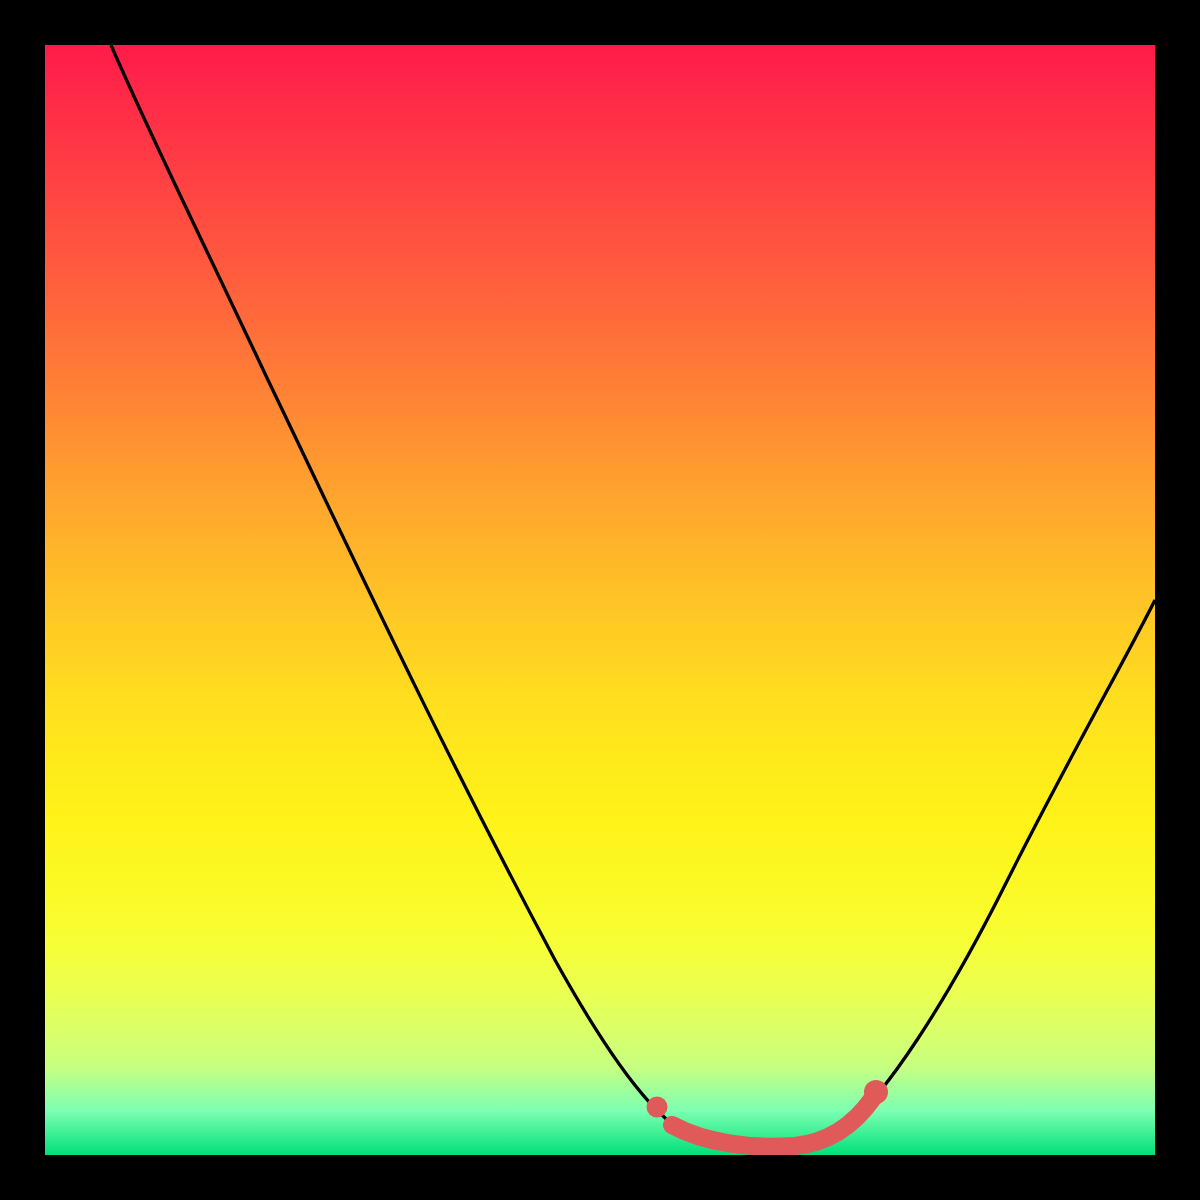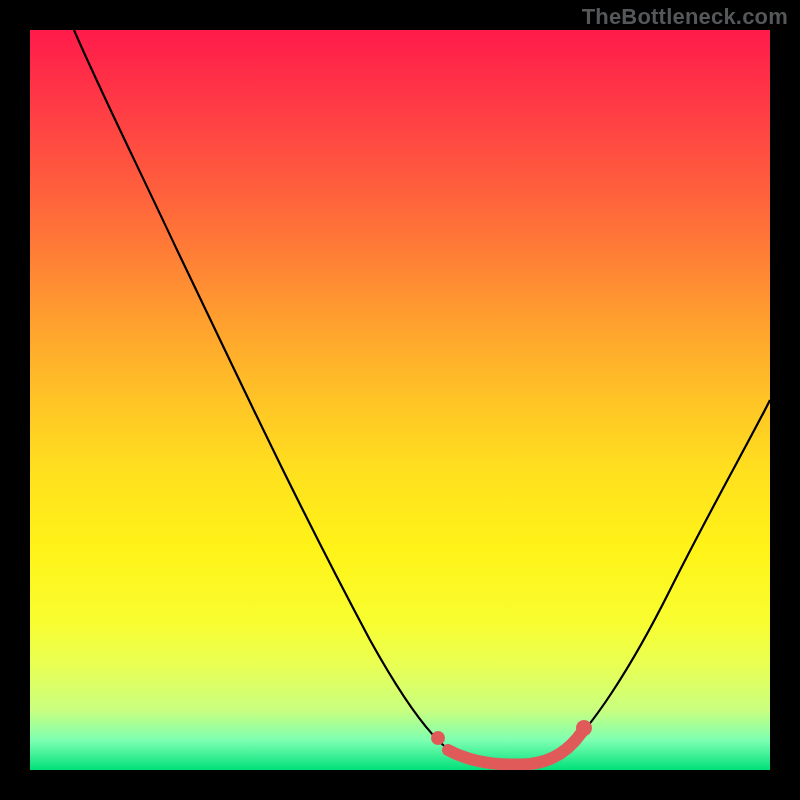--- a/index.html
+++ b/index.html
@@ -52,21 +52,20 @@
     position: absolute;
     inset: 0;
     width: 100%;
     height: 100%;
   }
 </style>
 </head>
 <body>
 
 <div class="container">
-  <div class="watermark">TheBottleneck.com</div>
   <div class="plot-area">
     <div class="gradient-bg"></div>
     <svg class="curve" viewBox="0 0 740 740" preserveAspectRatio="none">
       <path fill="none" stroke="#000" stroke-width="2.2" d="M44,0
                C70,60 100,120 148,222
                C200,330 260,460 340,610
                C390,700 420,730 450,735
                C480,738 510,736 535,720
                C560,700 600,640 640,560
                C680,480 720,410 740,370"></path>

